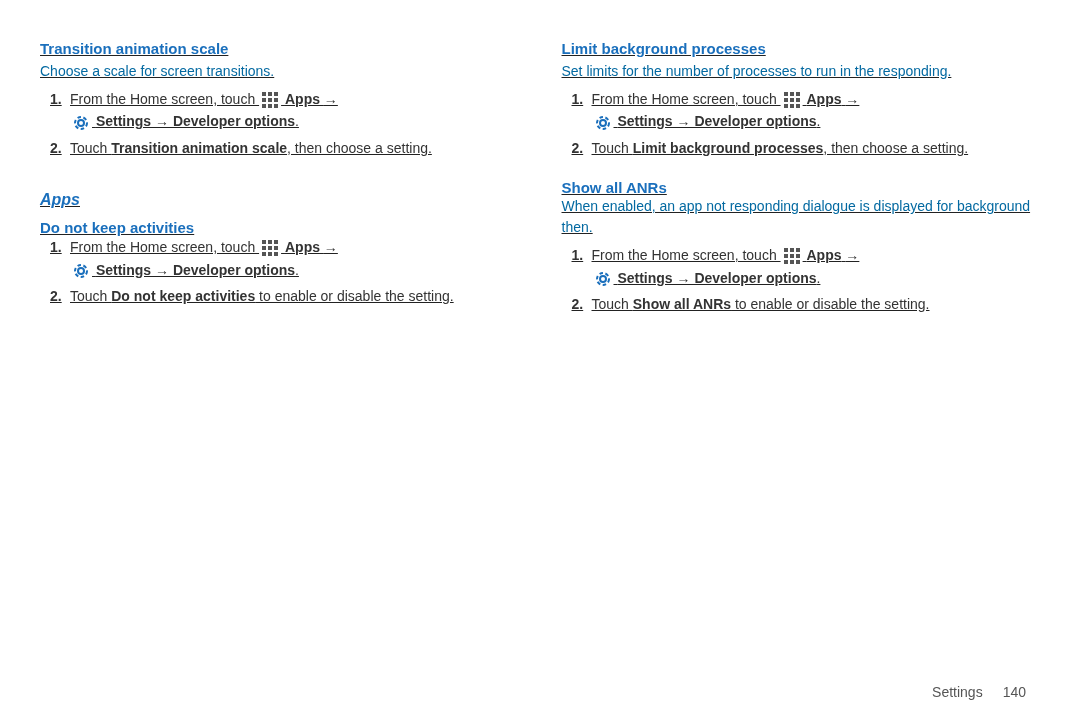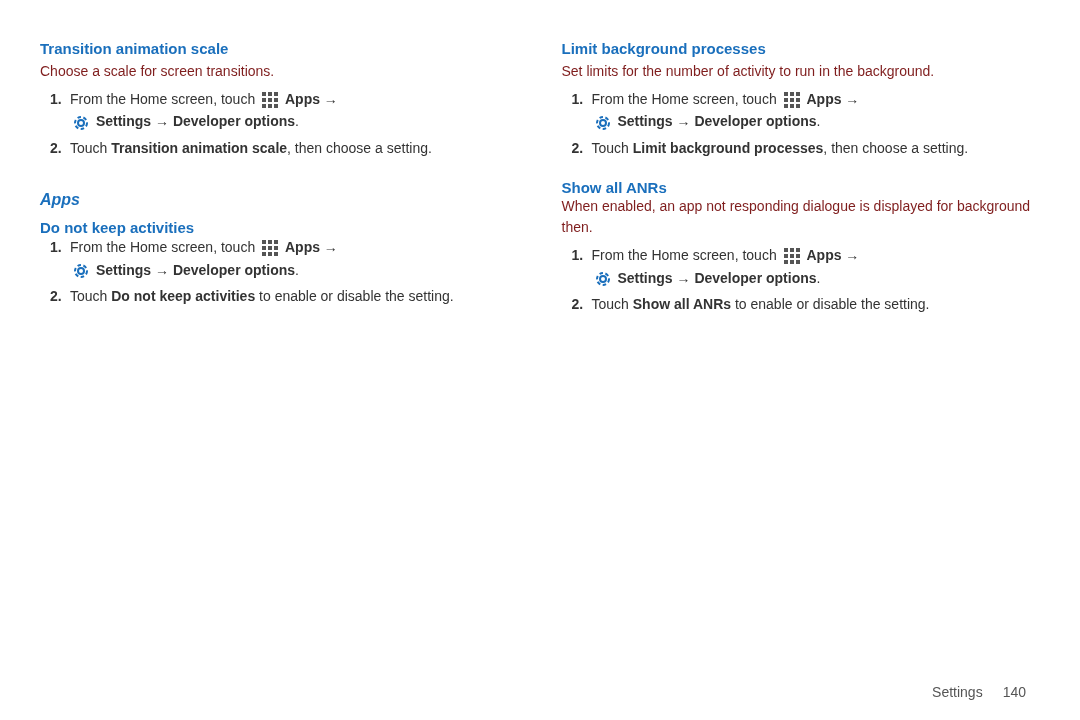--- a/index.html
+++ b/index.html
@@ -11,20 +11,21 @@
       font-size: 15px;
       color: #222222;
       overflow: hidden;
       position: relative;
     }
 
     .page-content {
       display: flex;
       padding: 30px 21px 20px 40px;
       gap: 24px;
+      text-decoration: underline;
     }
 
     .column {
       flex: 1;
       display: flex;
       flex-direction: column;
       gap: 0;
     }
 
     .section-heading {
@@ -44,21 +45,21 @@
       color: #1a6fbc;
       font-weight: bold;
       font-style: italic;
       font-size: 16px;
       margin-top: 12px;
       margin-bottom: 4px;
     }
 
     .body-text {
       font-size: 14px;
-      color: #7f1d1d;
+      color: #0369a1;
       line-height: 1.5;
       margin-bottom: 6px;
     }
 
     .step-list {
       list-style: none;
       padding-left: 10px;
       margin-bottom: 6px;
     }
 
@@ -228,21 +229,21 @@
         </ol>
       </div>
     </div>
 
   </div>
 
   <div class="column">
 
     <div class="subsection">
       <div class="section-heading">Limit background processes</div>
-      <div class="body-text">Set limits for the number of activity to run in the background.</div>
+      <div class="body-text">Set limits for the number of processes to run in the responding.</div>
       <ol class="step-list">
         <li>
           <span class="step-number">1.</span>
           <span class="step-content">
             From the Home screen, touch
             <span class="apps-icon">
               <svg viewBox="0 0 18 18" xmlns="http://www.w3.org/2000/svg">
                 <rect x="1" y="1" width="4" height="4" fill="#555"></rect>
                 <rect x="7" y="1" width="4" height="4" fill="#555"></rect>
                 <rect x="13" y="1" width="4" height="4" fill="#555"></rect>

